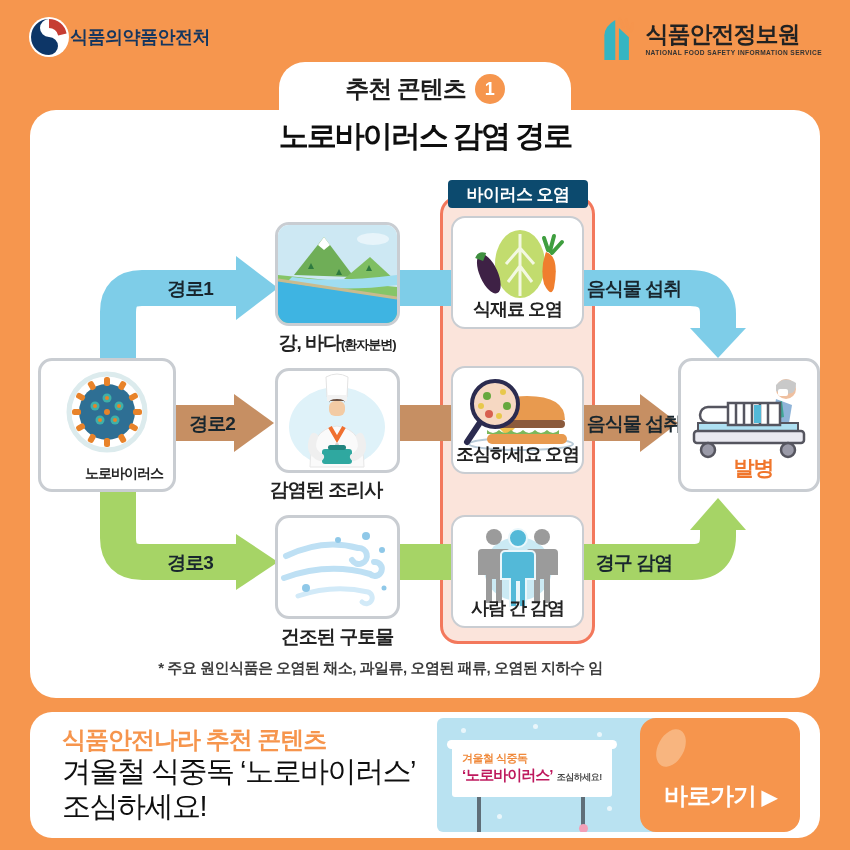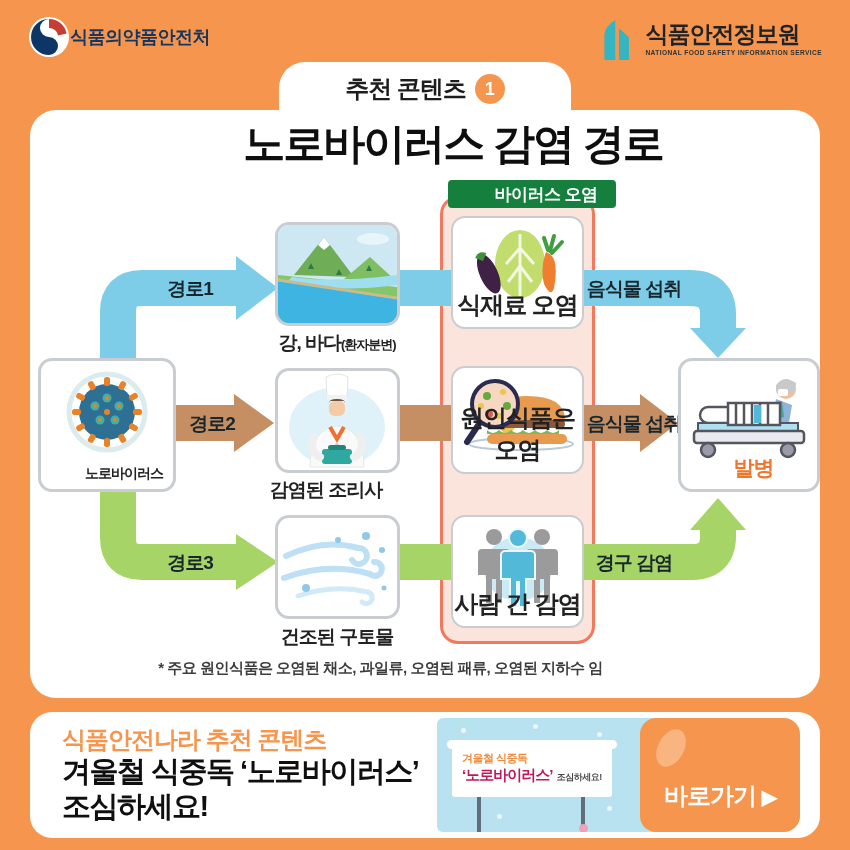--- a/index.html
+++ b/index.html
@@ -15,52 +15,52 @@
 
   
   .tab{position:absolute;left:50%;transform:translateX(-50%);top:62px;width:292px;height:70px;
        background:#fff;border-radius:26px 26px 0 0;display:flex;justify-content:center;
        align-items:flex-start;padding-top:12px;box-sizing:border-box;gap:9px;z-index:1;}
   .tab-label{font-size:24px;font-weight:900;color:#1d1d1d;letter-spacing:-1px;line-height:30px;}
   .tab-num{width:30px;height:30px;border-radius:50%;background:#F6964E;color:#fff;font-size:18px;
        font-weight:800;display:flex;align-items:center;justify-content:center;}
   .card{position:absolute;left:30px;top:110px;width:790px;height:588px;background:#fff;
        border-radius:26px;z-index:0;}
-  .title{position:absolute;left:30px;top:116px;width:790px;text-align:center;font-size:42px;
-       font-weight:900;color:#0e0e0e;letter-spacing:-2px;z-index:2;padding-left:28px;}
+  .title{position:absolute;left:30px;top:116px;width:790px;text-align:center;font-size:30px;
+       font-weight:900;color:#0e0e0e;letter-spacing:-2px;z-index:2;}
 
   
   .pink-col{position:absolute;left:440px;top:196px;width:155px;height:448px;background:#FBE4DB;
        border:3px solid #F3785C;border-radius:18px;box-sizing:border-box;z-index:2;}
   svg.arrows{position:absolute;left:0;top:0;z-index:3;}
-  .badge{position:absolute;left:448px;top:180px;width:140px;height:28px;background:#15803d;
+  .badge{position:absolute;left:448px;top:180px;width:140px;height:28px;background:#0c4a6e;
        border-radius:4px;color:#fff;font-size:17px;font-weight:800;display:flex;align-items:center;
-       justify-content:center;z-index:5;letter-spacing:-0.5px;padding-left:28px;}
+       justify-content:center;z-index:5;letter-spacing:-0.5px;}
 
   .box{position:absolute;background:#fff;border:3px solid #C9CDD2;border-radius:14px;
        box-sizing:border-box;z-index:4;overflow:hidden;}
   .box .ic{position:absolute;left:50%;transform:translateX(-50%);top:8px;}
-  .inlbl{position:absolute;left:0;right:0;bottom:6px;text-align:center;font-size:24px;
+  .inlbl{position:absolute;left:0;right:0;bottom:6px;text-align:center;font-size:18px;
        font-weight:800;color:#222;letter-spacing:-1px;}
   .under-lbl{position:absolute;z-index:4;text-align:center;font-size:19px;font-weight:800;
        color:#222;letter-spacing:-1px;}
   .under-lbl .sub{font-size:13px;font-weight:800;}
   .arrow-lbl{position:absolute;z-index:4;text-align:center;font-size:19px;font-weight:800;
        color:#18262e;letter-spacing:-1px;}
   .outcome-lbl{position:absolute;left:0;right:0;bottom:7px;text-align:center;font-size:21px;
        font-weight:800;color:#F0762C;letter-spacing:-1px;margin-left:9px;}
   .footnote{position:absolute;left:30px;top:659px;width:701px;text-align:center;font-size:15px;
        font-weight:600;color:#3c3c3c;z-index:4;letter-spacing:-0.5px;}
 
   
   .bottom-bar{position:absolute;left:30px;top:712px;width:790px;height:126px;background:#fff;
        border-radius:22px;z-index:1;}
   .eyebrow{position:absolute;left:62px;top:724px;font-size:24px;font-weight:900;color:#F6954D;
        letter-spacing:-1px;z-index:2;}
-  .headline{position:absolute;left:62px;top:754px;font-size:29px;font-weight:700;color:#0f0f0f;
+  .headline{position:absolute;left:62px;top:754px;font-size:29px;font-weight:400;color:#0f0f0f;
        line-height:1.22;letter-spacing:-1.5px;z-index:2;}
   .thumb{position:absolute;left:437px;top:718px;width:228px;height:114px;background:#B9E2F1;
        border-radius:6px;overflow:hidden;z-index:2;cursor:pointer;}
   .thumb .dot{position:absolute;width:5px;height:5px;border-radius:50%;background:#E9F6FB;}
   .sign{position:absolute;left:15px;top:27px;width:160px;height:52px;background:#fff;
        border-radius:3px;padding:6px 8px 0 10px;box-sizing:border-box;}
   .snowcap{position:absolute;left:10px;top:22px;width:170px;height:9px;background:#fff;
        border-radius:6px;}
   .sign-tag{font-size:11px;font-weight:900;color:#F08A3C;letter-spacing:-0.5px;}
   .sign-title{font-size:15px;font-weight:900;color:#be185d;letter-spacing:-1px;}
@@ -262,21 +262,21 @@
       <circle cx="36" cy="28" r="23" fill="#F6D8C2" stroke="#2B2B4F" stroke-width="4"></circle>
       <g>
         <circle cx="28" cy="20" r="4" fill="#66A83E"></circle>
           <circle cx="44" cy="16" r="3" fill="#E8C84C"></circle>
         <circle cx="48" cy="30" r="4" fill="#66A83E"></circle>
           <circle cx="30" cy="38" r="4" fill="#D86050"></circle>
         <circle cx="40" cy="40" r="3" fill="#E8C84C"></circle>
           <circle cx="22" cy="30" r="3" fill="#E8C84C"></circle>
       </g>
     </svg>
-    <div class="inlbl">원인식품은 오염</div>
+    <div class="inlbl">조심하세요 오염</div>
   </div>
 
   <div class="box" style="left:451px;top:515px;width:133px;height:113px;border-width:2.5px;">
     <svg class="ic" width="100" height="82" viewBox="0 0 100 82">
       <ellipse cx="50" cy="44" rx="34" ry="32" fill="#CBEAF4"></ellipse>
       <g fill="#9B9B9B">
         <circle cx="26" cy="12" r="8"></circle>
         <path d="M14 24 h24 a4 4 0 0 1 4 4 v22 h-8 v28 h-6 v-24 h-4 v24 h-6 v-28 h-8 v-22 a4 4 0 0 1 4 -4 Z" transform="translate(0 0)"></path>
         <circle cx="74" cy="12" r="8"></circle>
         <path d="M62 24 h24 a4 4 0 0 1 4 4 v22 h-8 v28 h-6 v-24 h-4 v24 h-6 v-28 h-8 v-22 a4 4 0 0 1 4 -4 Z"></path>

